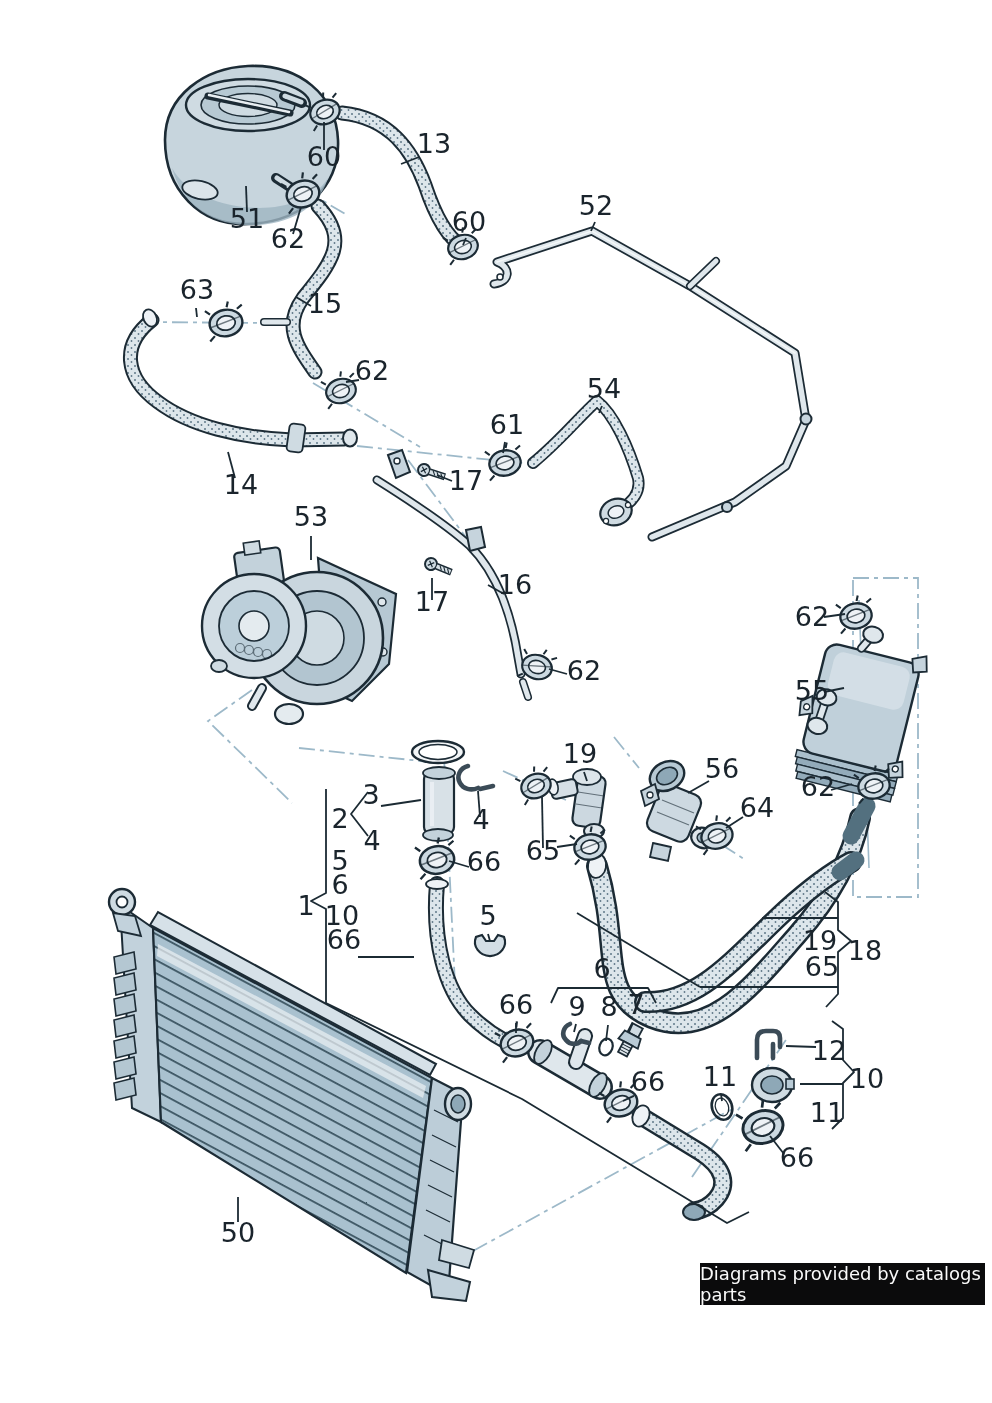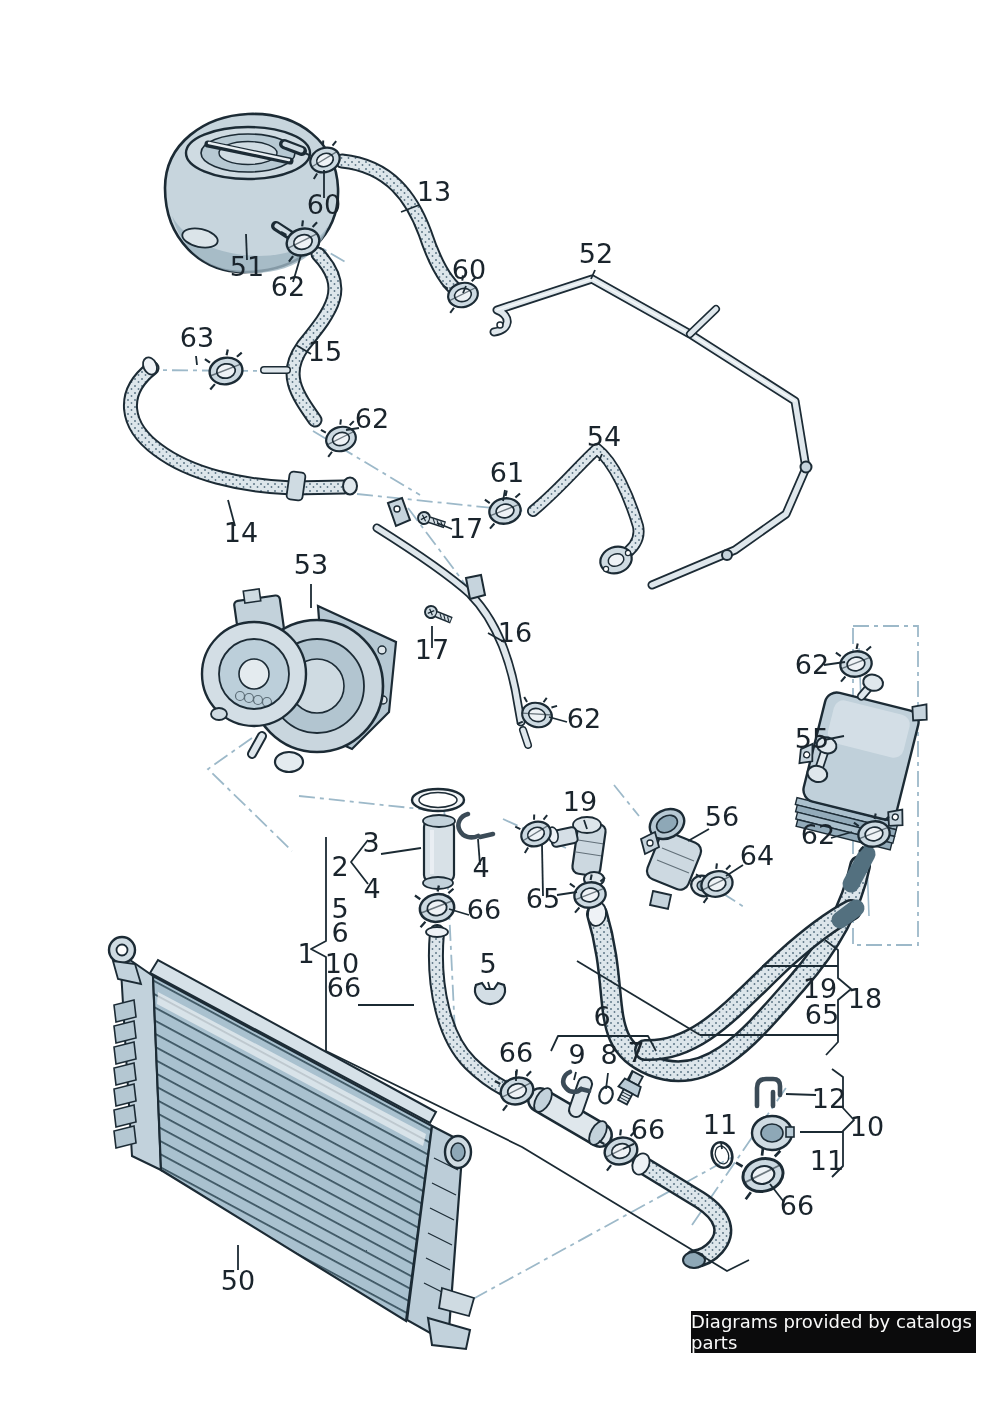--- a/index.html
+++ b/index.html
@@ -1,32 +1,32 @@
 <!DOCTYPE html>
 <html><head>
 <meta charset="utf-8">
 <style>
   html,body{margin:0;padding:0;background:#fff;}
   #stage{position:relative;width:992px;height:1305px;background:#fff;overflow:hidden;
-         font-family:"DejaVu Sans",sans-serif;margin-top:48px;}
+         font-family:"DejaVu Sans",sans-serif;}
   svg{position:absolute;left:0;top:0;}
   text.callout{font:27px "DejaVu Sans",sans-serif;fill:#1a242c;text-anchor:middle;cursor:pointer;}
   .leader{stroke:#1b2a33;stroke-width:1.8;fill:none;}
   .bracket{stroke:#1b2a33;stroke-width:1.8;fill:none;stroke-linejoin:round;}
   .ddl{stroke:#9db9c9;stroke-width:1.8;fill:none;stroke-dasharray:16 5 4 5;}
   .axl{stroke:#9db9c9;stroke-width:1.6;fill:none;}
   .hoseO{fill:none;stroke:#1c2b35;stroke-linecap:round;stroke-linejoin:round;}
   .hoseI{fill:none;stroke:url(#stip);stroke-linecap:round;stroke-linejoin:round;}
   .pipeO{fill:none;stroke:#1c2b35;stroke-linecap:round;stroke-linejoin:round;}
   .pipeI{fill:none;stroke:#dfe7ec;stroke-linecap:round;stroke-linejoin:round;}
   .pipeH{fill:none;stroke:#f5f8fa;stroke-linecap:round;opacity:.9;}
   .ln{stroke:#1c2b35;fill:none;}
   .part-md{fill:#c6d4dd;stroke:#1c2b35;stroke-width:2;}
   .clip{stroke:#3b4b57;stroke-width:4.6;fill:none;stroke-linecap:round;}
-  #footer-bar{position:absolute;right:16px;bottom:0;width:285px;height:42px;background:#0b0b0c;
+  #footer-bar{position:absolute;right:7px;bottom:0;width:285px;height:42px;background:#0b0b0c;
     color:#fafafa;display:flex;align-items:center;justify-content:flex-end;font-size:18px;}
 </style>
 </head>
 <body>
 
 <div id="stage">
 <svg width="992" height="1403" viewBox="0 0 992 1403">
   <defs>
     <pattern id="stip" width="7" height="7" patternUnits="userSpaceOnUse">
       <rect width="7" height="7" fill="#dde6eb"></rect>

